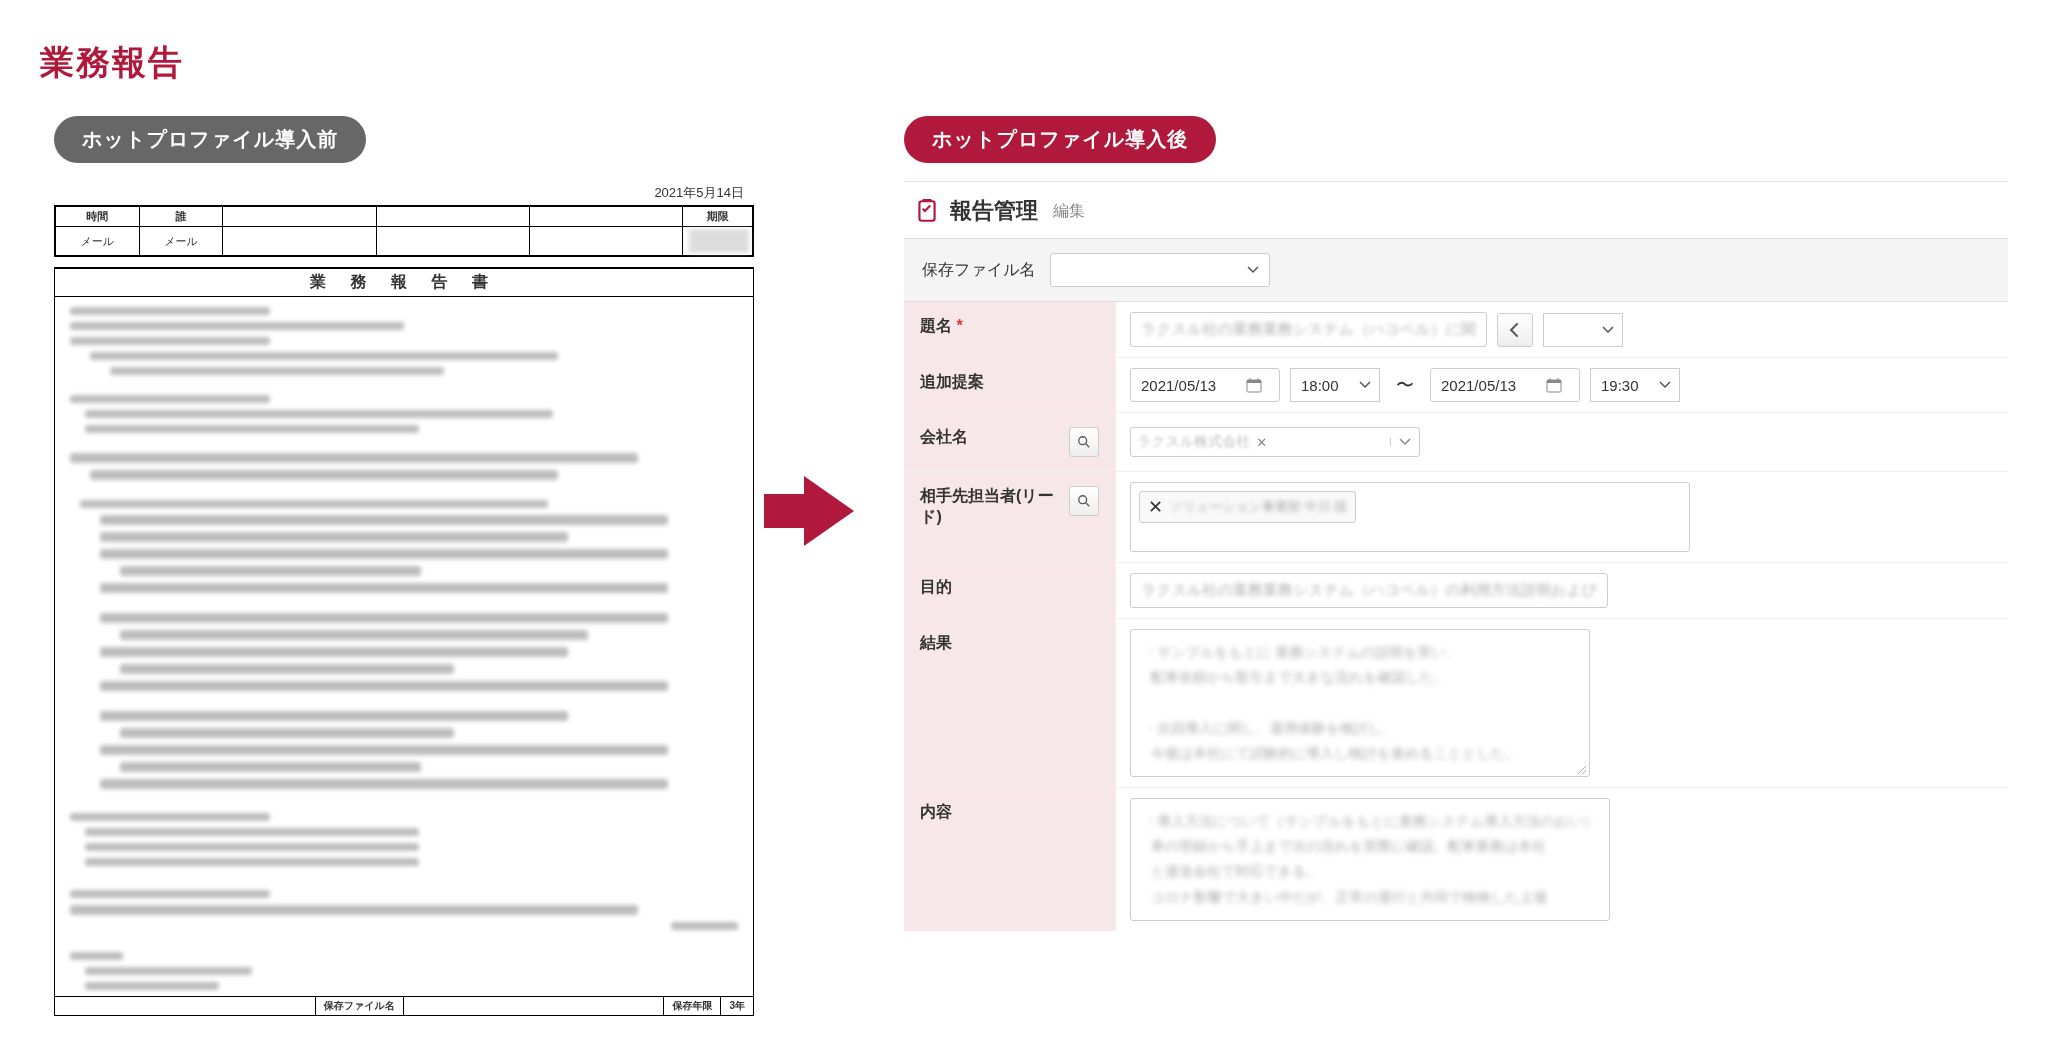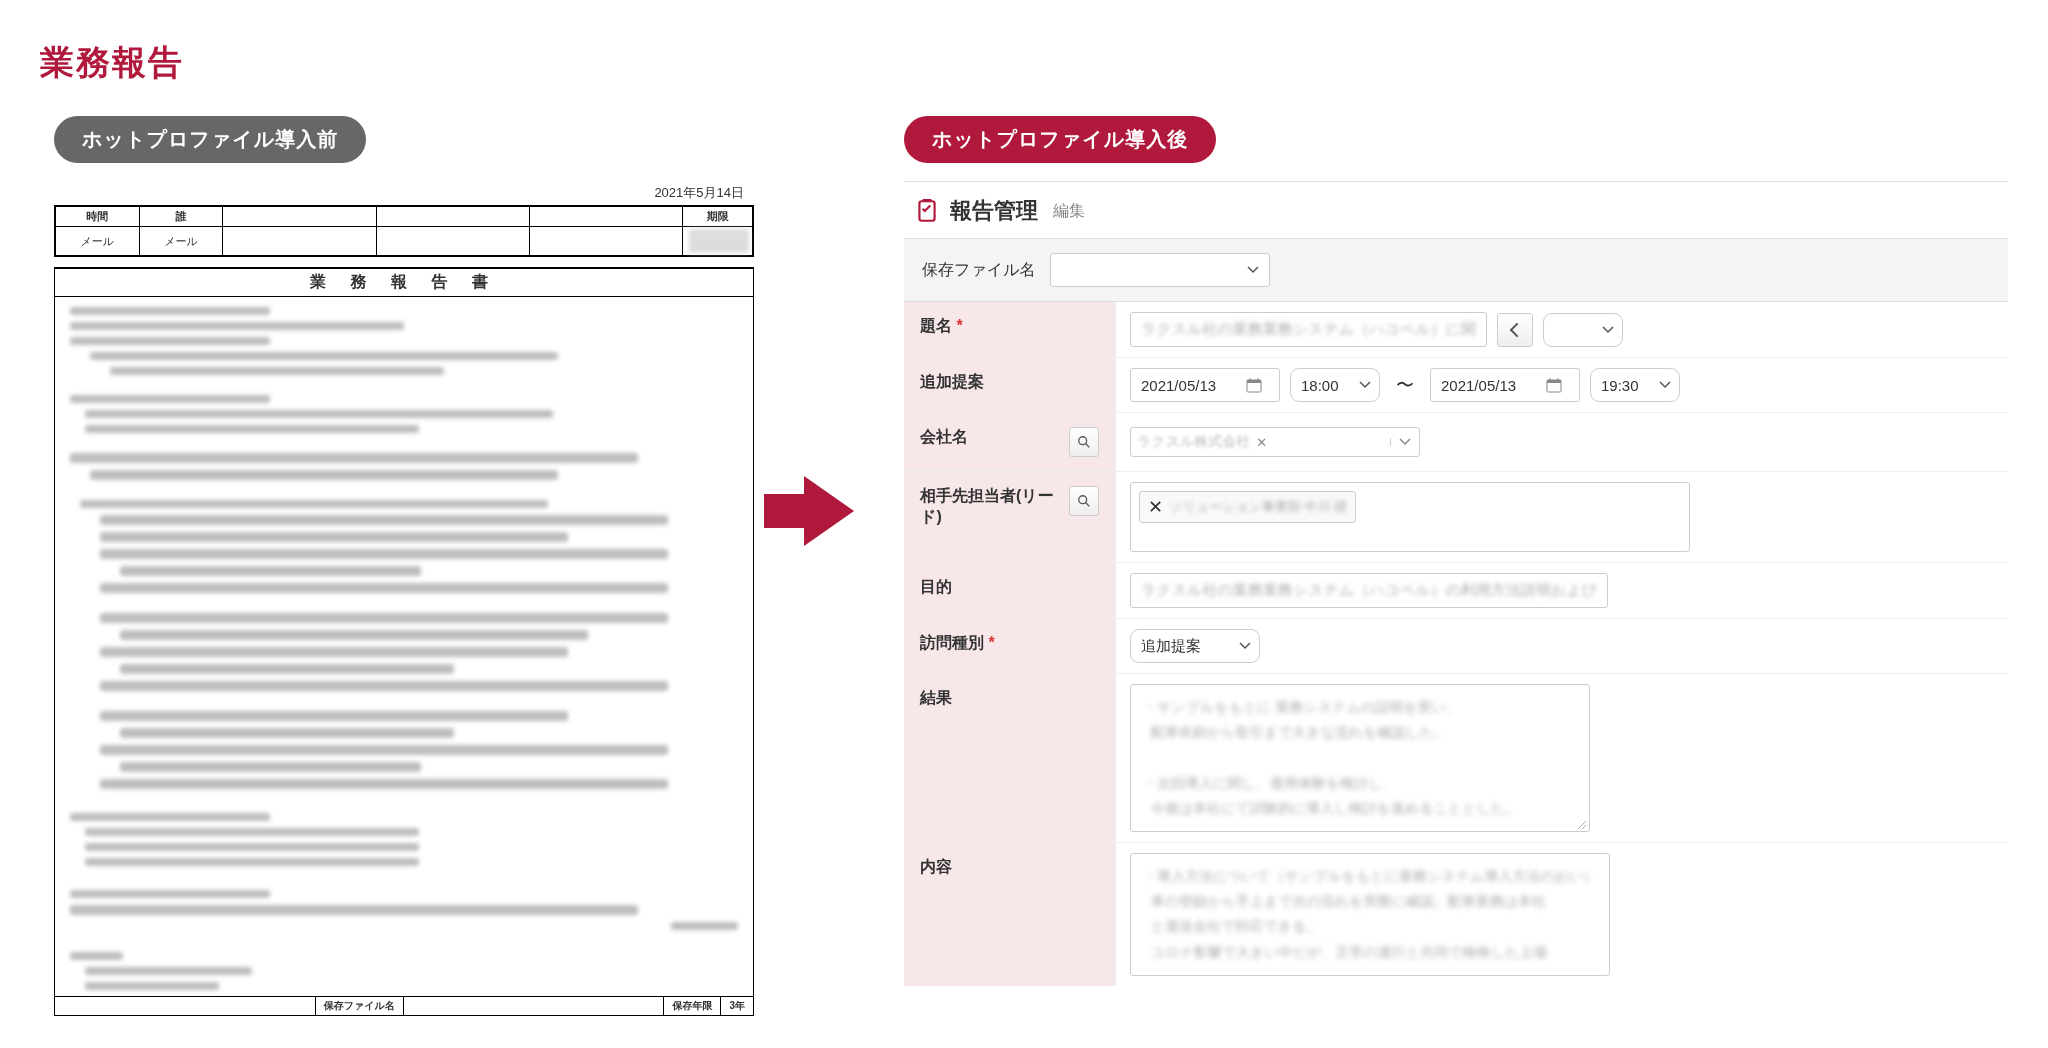--- a/index.html
+++ b/index.html
@@ -62,21 +62,21 @@
     .lead-container { border: 1px solid #ccc; border-radius: 3px; padding: 8px; min-width: 560px; min-height: 70px; display: flex; align-items: flex-start; }
     .lead-chip { border: 1px solid #ccc; border-radius: 3px; padding: 4px 8px; display: flex; align-items: center; gap: 6px; background: #f9f9f9; }
     .textarea-box { border: 1px solid #ccc; border-radius: 3px; padding: 10px 12px; font-size: 14px; color: #bbb; min-width: 460px; min-height: 100px; position: relative; }
     .textarea-box .resize { position: absolute; right: 2px; bottom: 2px; width: 12px; height: 12px; }
     .textarea-box .resize svg { width: 100%; height: 100%; }
     .blur-text { filter: blur(2px); color: #aaa; }
     .blur-para { filter: blur(2.5px); color: #aaa; font-size: 14px; line-height: 1.8; }
     .top-right-thumb { width: 60px; height: 24px; background: #ddd; filter: blur(2px); margin-left: auto; }
     .search-btn { width: 30px; height: 30px; border: 1px solid #ccc; border-radius: 3px; background: linear-gradient(#fff,#eee); display: flex; align-items: center; justify-content: center; cursor: pointer; }
     .search-btn svg { width: 14px; height: 14px; }
-    .select-shell { position: relative; display: inline-flex; align-items: center; border: 1px solid #ccc; border-radius: 9px; height: 34px; padding: 0 32px 0 10px; min-width: 90px; background: #fff; font-size: 15px; }
+    .select-shell { position: relative; display: inline-flex; align-items: center; border: 1px solid #ccc; border-radius: 0; height: 34px; padding: 0 32px 0 10px; min-width: 90px; background: #fff; font-size: 15px; }
     .select-shell .chev { position: absolute; right: 8px; top: 50%; transform: translateY(-50%); }
     .select-shell.small { min-width: 80px; }
     .select-shell.med { min-width: 130px; }
   </style>
 </head>
 <body>
 
 <div class="container">
   <div class="page-title">業務報告</div>
 
@@ -320,35 +320,20 @@
           <div class="form-label">
               <span>目的</span>
             </div>
           <div class="form-value">
             <div class="input-box wider">
                 <span class="blur-text">ラクスル社の業務業務システム（ハコベル）の利用方法説明および</span>
               </div>
           </div>
         </div>
 
-        <div class="form-row">
-          <div class="form-label">
-              <span class="form-label-inner"><span>訪問種別</span> <span class="req">*</span></span>
-            </div>
-          <div class="form-value">
-            <div class="select-shell med">
-              <span>追加提案</span>
-              <span class="chev">
-                  <svg viewBox="0 0 12 8">
-                    <path d="M1 1l5 5 5-5" stroke="#555" stroke-width="1.5" fill="none"></path>
-                  </svg>
-                </span>
-            </div>
-          </div>
-        </div>
 
         <div class="form-row">
           <div class="form-label">
               <span>結果</span>
             </div>
           <div class="form-value">
             <div class="textarea-box" style="min-width:460px">
               <div class="blur-para">・サンプルをもとに 業務システムの説明を実い、<br>&nbsp;&nbsp;配車依頼から取引まで大きな流れを確認した。<br><br>・次回導入に関し、運用体験を検討し、<br>&nbsp;&nbsp;今後は本社にて試験的に導入し検討を進めることとした。</div>
               <span class="resize"><svg viewBox="0 0 12 12">
                     <path d="M11 7L7 11M11 3L3 11" stroke="#aaa" stroke-width="1"></path>

